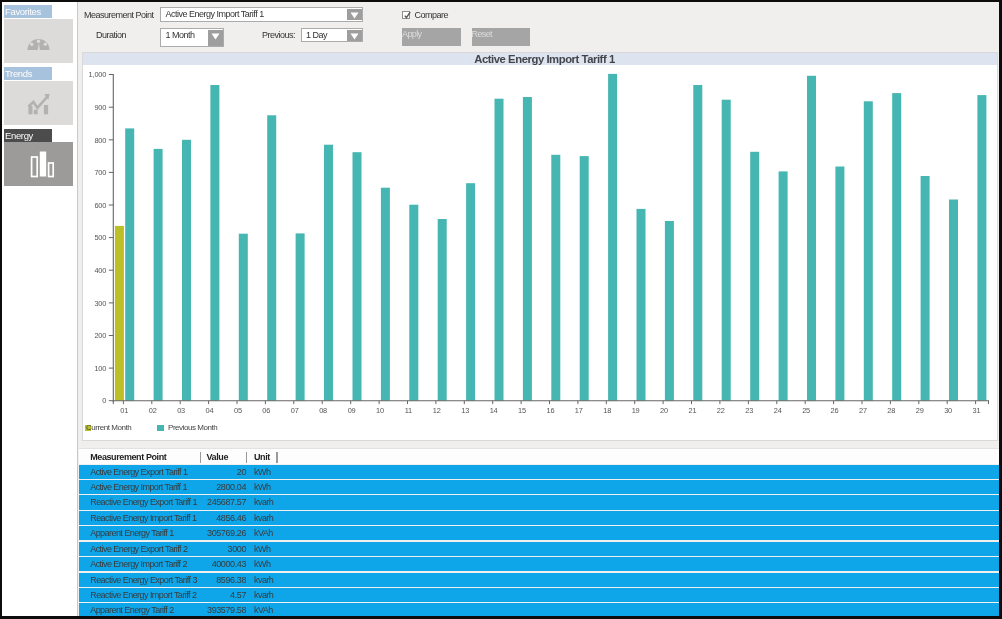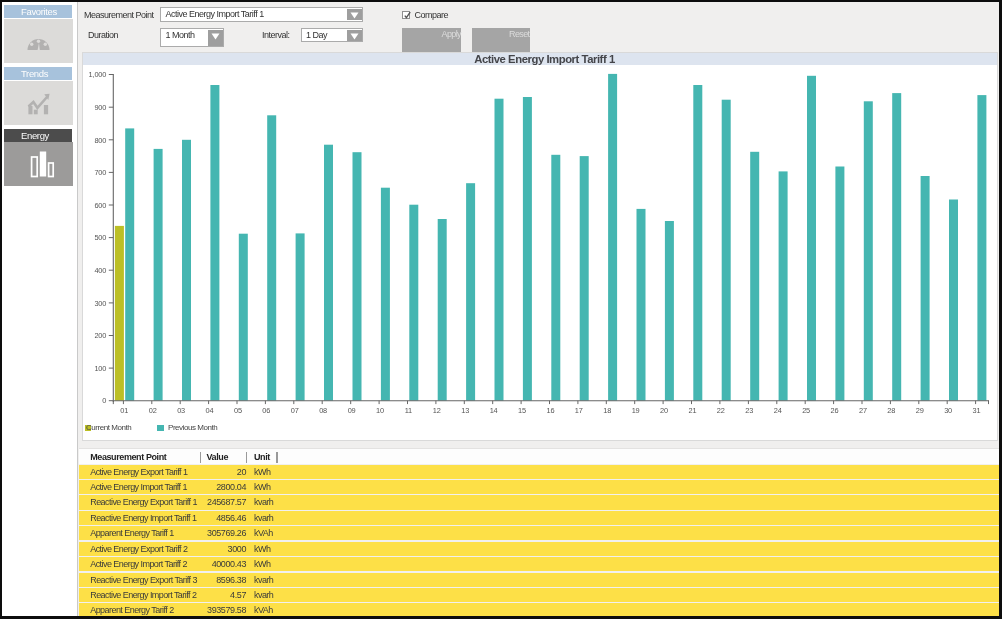--- a/index.html
+++ b/index.html
@@ -4,49 +4,49 @@
 <style>
 html,body{margin:0;padding:0}
 body{width:1002px;height:619px;position:relative;overflow:hidden;
   font-family:"Liberation Sans",sans-serif;background:#ffffff}
 .abs{position:absolute}
 
 #frame{left:0;top:0;width:1002px;height:619px;border-style:solid;border-color:#0d0d0d;
   border-width:2px 3px 3px 2px;box-sizing:border-box;z-index:50;pointer-events:none}
 
 #divider{left:76.5px;top:2px;width:1.5px;height:614px;background:#c9c9c9}
-.sbhead{left:4px;width:68px;height:13.5px;background:#a7c2dc;color:#fdfdfd;
-  font-size:9.5px;letter-spacing:-0.35px;line-height:13.5px;padding-left:17px;box-sizing:border-box}
+.sbhead{left:4px;width:48px;height:13.5px;background:#a7c2dc;color:#fdfdfd;
+  font-size:9.5px;letter-spacing:-0.35px;line-height:13.5px;padding-left:1px;box-sizing:border-box}
 .sbbox{left:4px;width:69px;height:44px;background:#dcdbd9}
 #energyhead{background:#4c4c4c;color:#fbfbfb}
 #energybox{background:#9c9b9a}
 
 #mainbg{left:78px;top:2px;width:921px;height:614px;background:#f0efee}
 
 .tlabel{font-size:9px;letter-spacing:-0.5px;color:#333;line-height:10px}
 .dd{background:#fff;border:1px solid #ababab;box-sizing:border-box}
 .ddtext{font-size:9px;letter-spacing:-0.5px;color:#333;padding-left:4.5px;line-height:13.5px}
 .ddarrow{position:absolute;right:0.5px;top:0.5px;bottom:0.5px;width:14.5px;background:#9e9e9e}
 .ddarrow svg{display:block;margin:3.4px auto 0}
-.btn{background:#a5a5a5;color:#dcdcdc;font-size:9px;letter-spacing:-0.6px;text-align:right;line-height:13px;height:25px}
+.btn{background:#a5a5a5;color:#dcdcdc;font-size:9px;letter-spacing:-0.6px;text-align:left;line-height:13px;height:18px}
 
 #chartpanel{left:81.5px;top:51.5px;width:916px;height:389.5px;background:#fff;
   border:1px solid #d9d9d9;box-sizing:border-box}
 #charttitle{left:82.5px;top:52.5px;width:914px;height:12.5px;background:#dde4ef;
   color:#44454a;font-weight:bold;font-size:11.3px;letter-spacing:-0.45px;text-align:center;line-height:13px;padding-left:10px;box-sizing:border-box}
 
 .lgsq{width:6.5px;height:6.5px;top:424.5px}
 .lgtext{top:423.4px;font-size:8px;letter-spacing:-0.45px;color:#454545;line-height:9px}
 
 #tablehead{left:79px;top:447.5px;width:920px;height:16.5px;background:#fdfdfd;
   border-top:1px solid #e3e2e1;box-sizing:border-box}
 .th{position:absolute;top:4.5px;font-size:9px;letter-spacing:-0.4px;font-weight:bold;color:#222;line-height:9px}
 .vsep{position:absolute;top:3.5px;width:1.5px;height:11px;background:#9a9a9a}
 #rowsarea{left:79px;top:464px;width:920px;height:152px;background:#f1f0ef}
-.trow{position:absolute;left:79px;width:920px;height:14.2px;background:#fde047;
+.trow{position:absolute;left:79px;width:920px;height:14.2px;background:#0ea5e9;
   font-size:9px;letter-spacing:-0.55px;color:#3a3a3a;line-height:14.2px}
 .trow .c1{position:absolute;left:11.2px}
 .trow .c2{position:absolute;left:120.5px;width:46.5px;text-align:right;letter-spacing:-0.4px}
 .trow .c3{position:absolute;left:175px}
 </style>
 </head>
 <body>
 <div id="mainbg" class="abs"></div>
 <div id="divider" class="abs"></div>
 
@@ -91,30 +91,30 @@
       </svg>
     </div>
 </div>
 <div class="abs" style="left:401.5px;top:10.5px;width:8.5px;height:8.5px;background:#fff;border:1px solid #8f8f8f;box-sizing:border-box">
   <svg width="11" height="11" style="display:block;overflow:visible;margin:-1px 0 0 0">
       <path d="M1.8 4.6 L3.4 6.6 L7.2 1.2" stroke="#565656" stroke-width="1.4" fill="none"></path>
     </svg>
 </div>
 <div class="abs tlabel" style="left:414.5px;top:10px">Compare</div>
 
-<div class="abs tlabel" style="left:88px;top:30px">Duration</div>
+<div class="abs tlabel" style="left:96px;top:30px">Duration</div>
 <div class="abs dd" style="left:160px;top:28px;width:64px;height:19px">
   <div class="ddtext">1 Month</div>
   <div class="ddarrow">
       <svg width="9" height="7">
         <path d="M0.5 0.5 H8.5 L4.5 6.5 Z" fill="#fff"></path>
       </svg>
     </div>
 </div>
-<div class="abs tlabel" style="left:262px;top:30px">Interval:</div>
+<div class="abs tlabel" style="left:262px;top:30px">Previous:</div>
 <div class="abs dd" style="left:300.5px;top:28px;width:62.5px;height:14px">
   <div class="ddtext">1 Day</div>
   <div class="ddarrow">
       <svg width="9" height="7">
         <path d="M0.5 0.5 H8.5 L4.5 6.5 Z" fill="#fff"></path>
       </svg>
     </div>
 </div>
 <div class="abs btn" style="left:402px;top:28.3px;width:59px">Apply</div>
 <div class="abs btn" style="left:471.5px;top:28.3px;width:58px">Reset</div>

